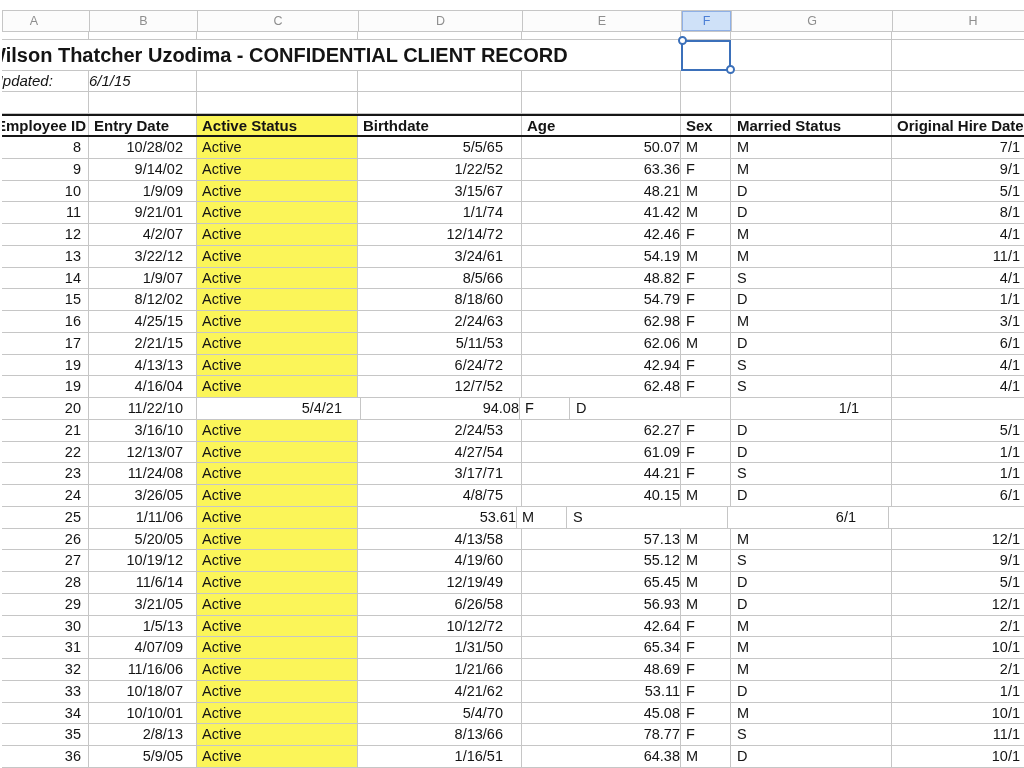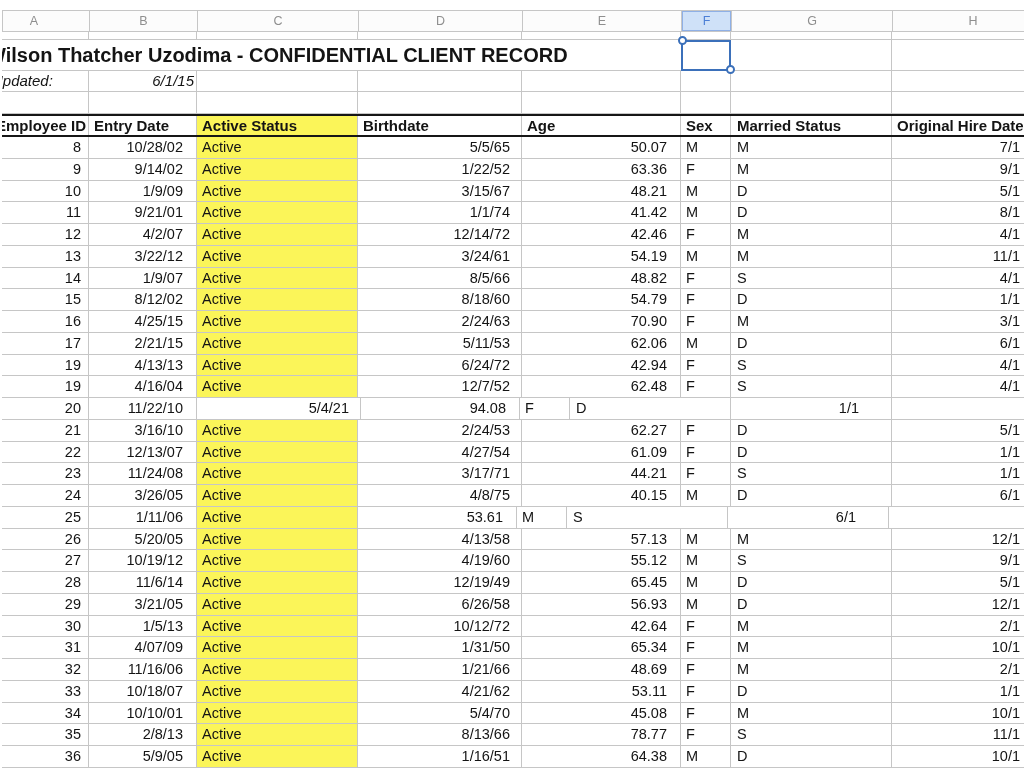--- a/index.html
+++ b/index.html
@@ -20,32 +20,32 @@
   .colhead .cell.cA{text-indent:-24px}
   .colhead .sel{background:var(--selhd);color:#4c7fd6;box-shadow:inset 0 0 0 1px #8fb0e6}
   
   .thin{height:8px}
   .titlerow{height:31px}
   .titlerow .tspan{width:679px;border-right:none;font-weight:bold;font-size:20px;line-height:30px}
   .titlerow .tspan span{display:inline-block;margin-left:-15px}
   .updrow{height:21px;font-size:15px;font-style:italic}
   .updrow .cell{line-height:20px}
   .updrow .ulabel span{display:inline-block;margin-left:-10px}
-  .updrow .uval{text-align:right;padding-right:2px}
+  .updrow .uval{text-align:left;padding-right:16px}
   .blank{height:22px}
   .hdr{height:23px;border-top:2px solid #161616;border-bottom:2px solid #161616;font-weight:bold;font-size:15px}
   .hdr .cell{line-height:19px;padding-left:5px}
   .hdr .cell.h6{padding-left:6px}
   .hdr .cell.h0 span{display:inline-block;margin-left:-11px}
   .data .row{height:21.75px;font-size:14.5px}
   .data .cell{line-height:20.5px}
   .yellow{background:var(--hl)}
   .ar{text-align:right}
-  .p0{padding-right:7px}.p1{padding-right:13px}.p2{padding-left:5px}.p3{padding-right:11px}
-  .p4{padding-right:13px}.p5{padding-left:5px}.p6{padding-left:6px}.p7{padding-right:32px}
+  .p0{padding-right:7px}.p1{padding-right:13px}.p2{padding-left:5px}.p3{padding-right:18px}
+  .p4{}.p5{padding-left:5px}.p6{padding-left:6px}.p7{padding-right:32px}
   
   .sel-box{position:absolute;left:679px;top:29.5px;width:50px;height:31px;
     border:2px solid var(--accent);box-sizing:border-box;z-index:5;background:transparent}
   .handle{position:absolute;width:9px;height:9px;border-radius:50%;background:#fff;
     border:2px solid var(--accent);box-sizing:border-box}
   .tl{left:-5.5px;top:-5.5px}
   .br{right:-5.5px;bottom:-5.5px}
 </style>
 </head>
 <body style="--accent: #3b70ba; --hl: #fbf559; --selhd: #cfe1f8; --grid: #c6c6c6;">
@@ -199,21 +199,21 @@
         <div class="cell c4 ar p4"><span>54.79</span></div>
         <div class="cell c5 p5"><span>F</span></div>
         <div class="cell c6 p6"><span>D</span></div>
         <div class="cell c7 ar p7"><span>1/1</span></div>
       </div>
       <div class="row">
         <div class="cell c0 ar p0"><span>16</span></div>
         <div class="cell c1 ar p1"><span>4/25/15</span></div>
         <div class="cell c2 p2 yellow"><span>Active</span></div>
         <div class="cell c3 ar p3"><span>2/24/63</span></div>
-        <div class="cell c4 ar p4"><span>70.90</span></div>
+        <div class="cell c4 ar p4"><span>62.98</span></div>
         <div class="cell c5 p5"><span>F</span></div>
         <div class="cell c6 p6"><span>M</span></div>
         <div class="cell c7 ar p7"><span>3/1</span></div>
       </div>
       <div class="row">
         <div class="cell c0 ar p0"><span>17</span></div>
         <div class="cell c1 ar p1"><span>2/21/15</span></div>
         <div class="cell c2 p2 yellow"><span>Active</span></div>
         <div class="cell c3 ar p3"><span>5/11/53</span></div>
         <div class="cell c4 ar p4"><span>62.06</span></div>

